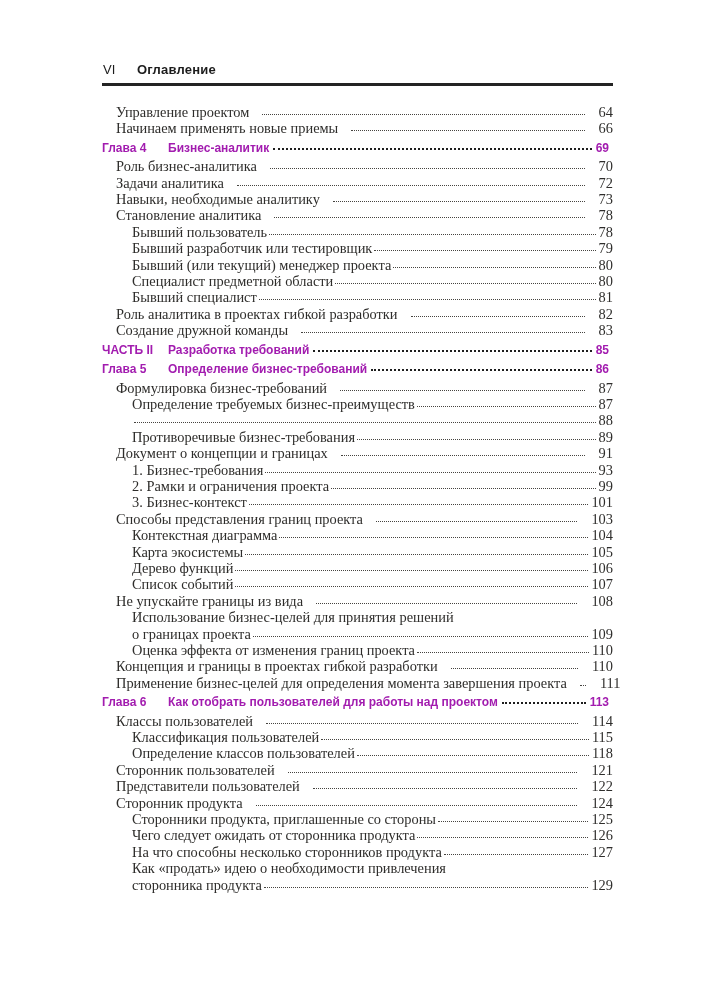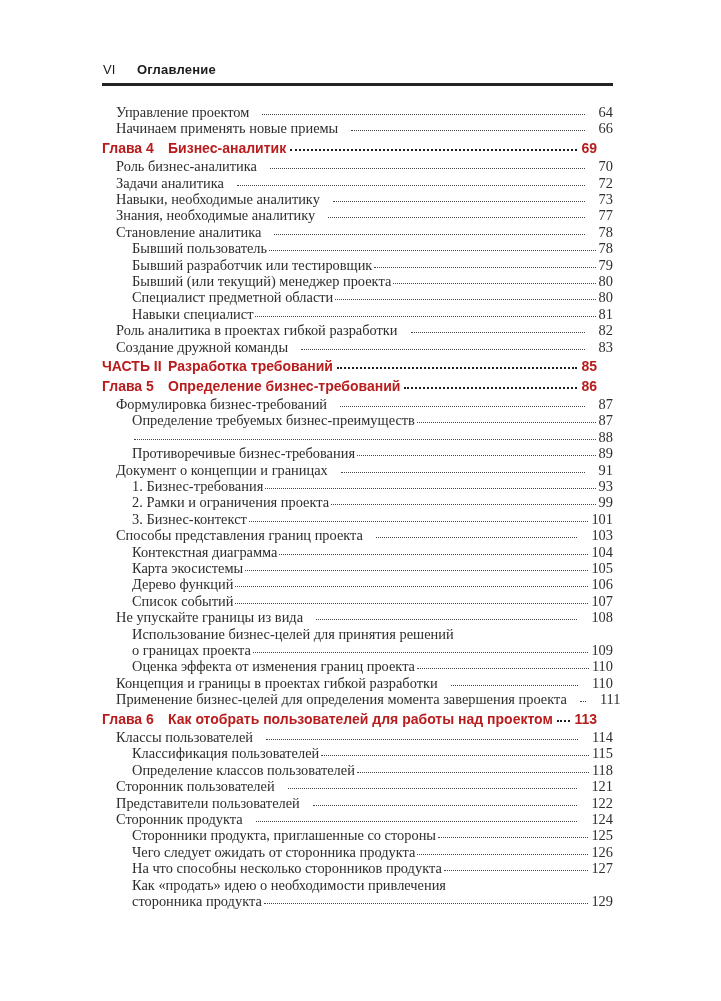--- a/index.html
+++ b/index.html
@@ -71,23 +71,23 @@
     border-bottom: 1.7px dotted #464440;
     transform: translateY(-2px);
   }
   .pg {
     white-space: nowrap;
     text-align: right;
   }
   .row.bold {
     font-family: "Liberation Sans", sans-serif;
     font-weight: bold;
-    font-size: 14px;
-    color: #b91c1c;
-    margin: 3px 16px 2px 0;
+    font-size: 12px;
+    color: #a21caf;
+    margin: 3px 4px 2px 0;
   }
   .row.bold .dots {
     border-bottom: 2.2px dotted #1e1e1e;
     margin: 0 4px;
   }
 </style>
 </head>
 <body>
 
 <div class="page">
@@ -121,25 +121,20 @@
         <span class="t">Задачи аналитика</span>
         <span class="dots"></span>
         <span class="pg">72</span>
       </div>
       <div class="row lvl1">
         <span class="t">Навыки, необходимые аналитику</span>
         <span class="dots"></span>
         <span class="pg">73</span>
       </div>
       <div class="row lvl1">
-        <span class="t">Знания, необходимые аналитику</span>
-        <span class="dots"></span>
-        <span class="pg">77</span>
-      </div>
-      <div class="row lvl1">
         <span class="t">Становление аналитика</span>
         <span class="dots"></span>
         <span class="pg">78</span>
       </div>
       <div class="row lvl2">
         <span class="t">Бывший пользователь</span>
         <span class="dots"></span>
         <span class="pg">78</span>
       </div>
       <div class="row lvl2">
@@ -151,21 +146,21 @@
         <span class="t">Бывший (или текущий) менеджер проекта</span>
         <span class="dots"></span>
         <span class="pg">80</span>
       </div>
       <div class="row lvl2">
         <span class="t">Специалист предметной области</span>
         <span class="dots"></span>
         <span class="pg">80</span>
       </div>
       <div class="row lvl2">
-        <span class="t">Навыки специалист</span>
+        <span class="t">Бывший специалист</span>
         <span class="dots"></span>
         <span class="pg">81</span>
       </div>
       <div class="row lvl1">
         <span class="t">Роль аналитика в проектах гибкой разработки</span>
         <span class="dots"></span>
         <span class="pg">82</span>
       </div>
       <div class="row lvl1">
         <span class="t">Создание дружной команды</span>

